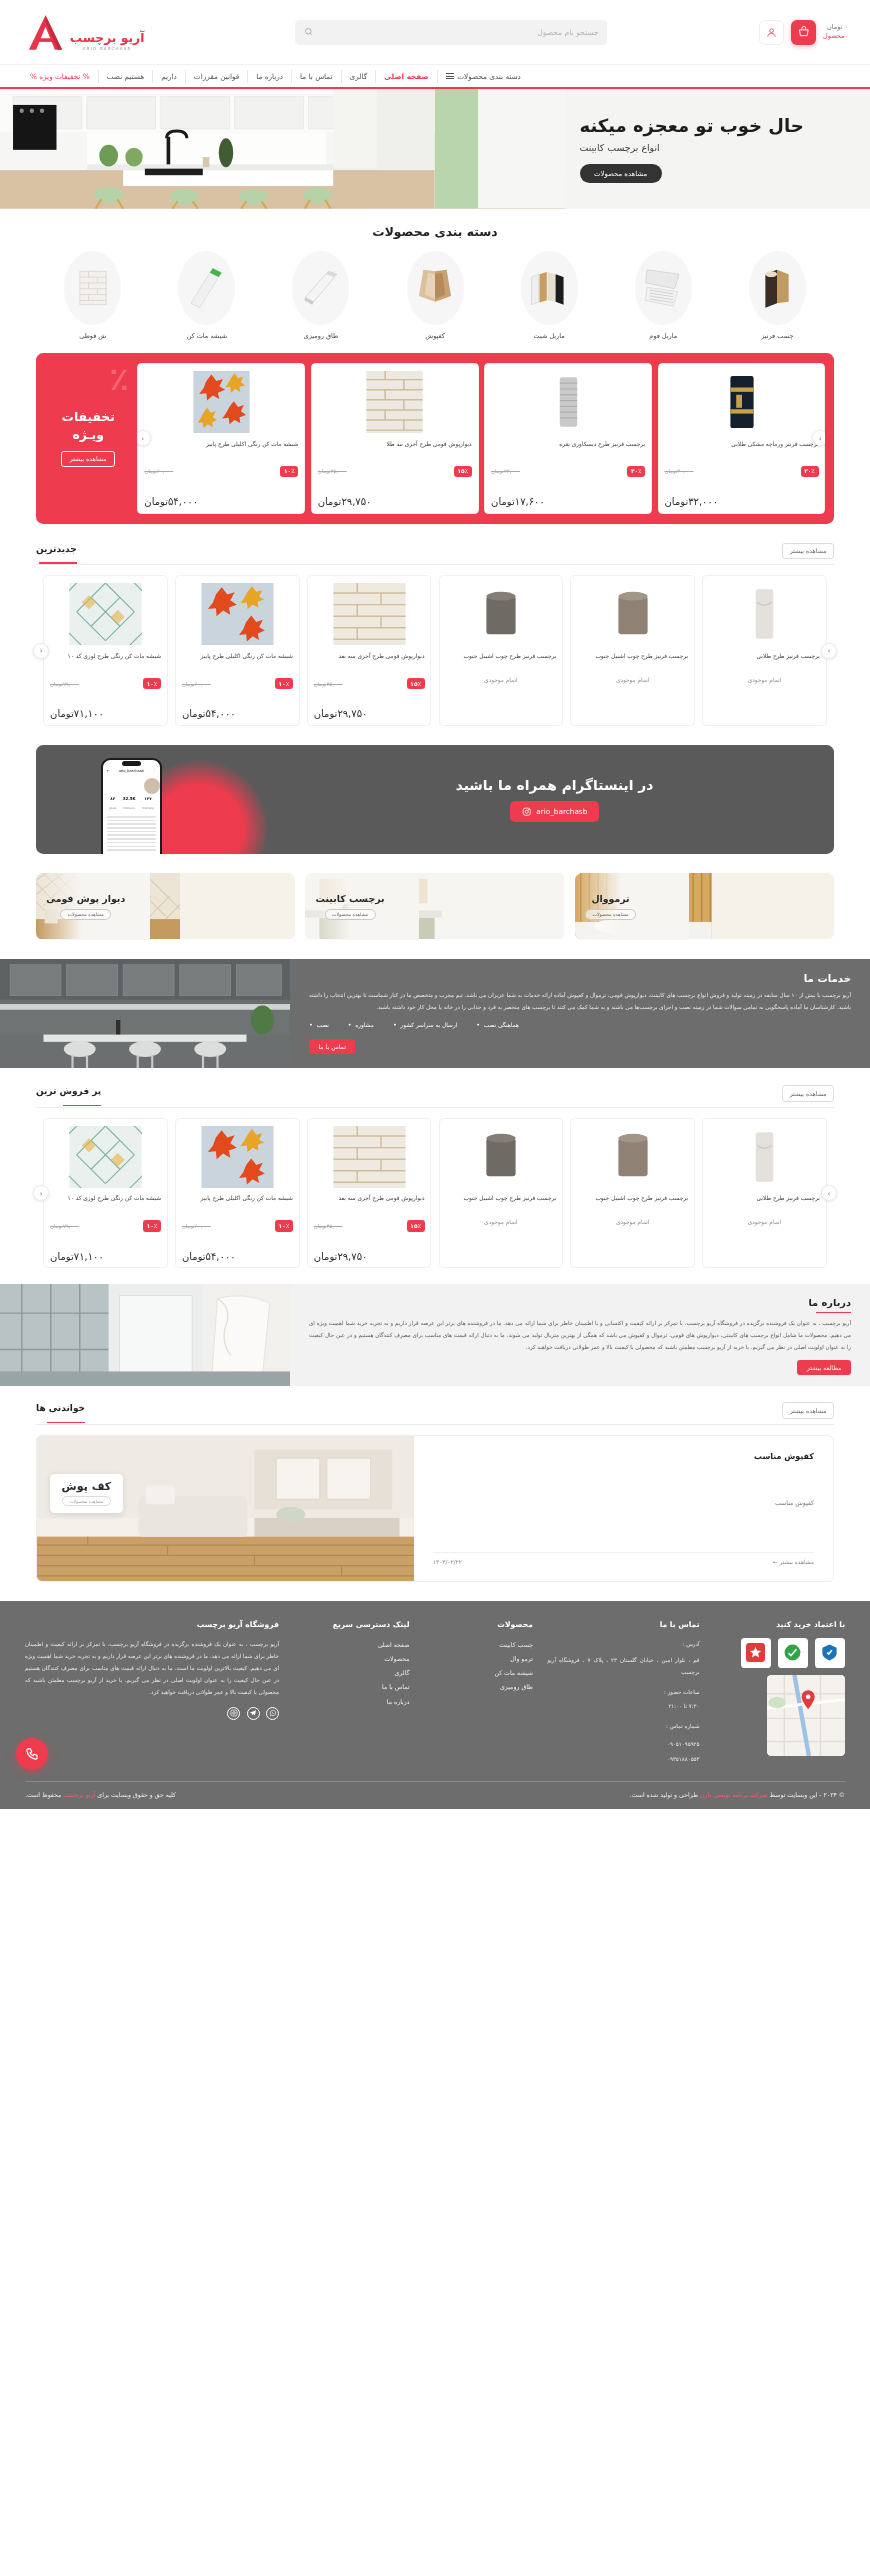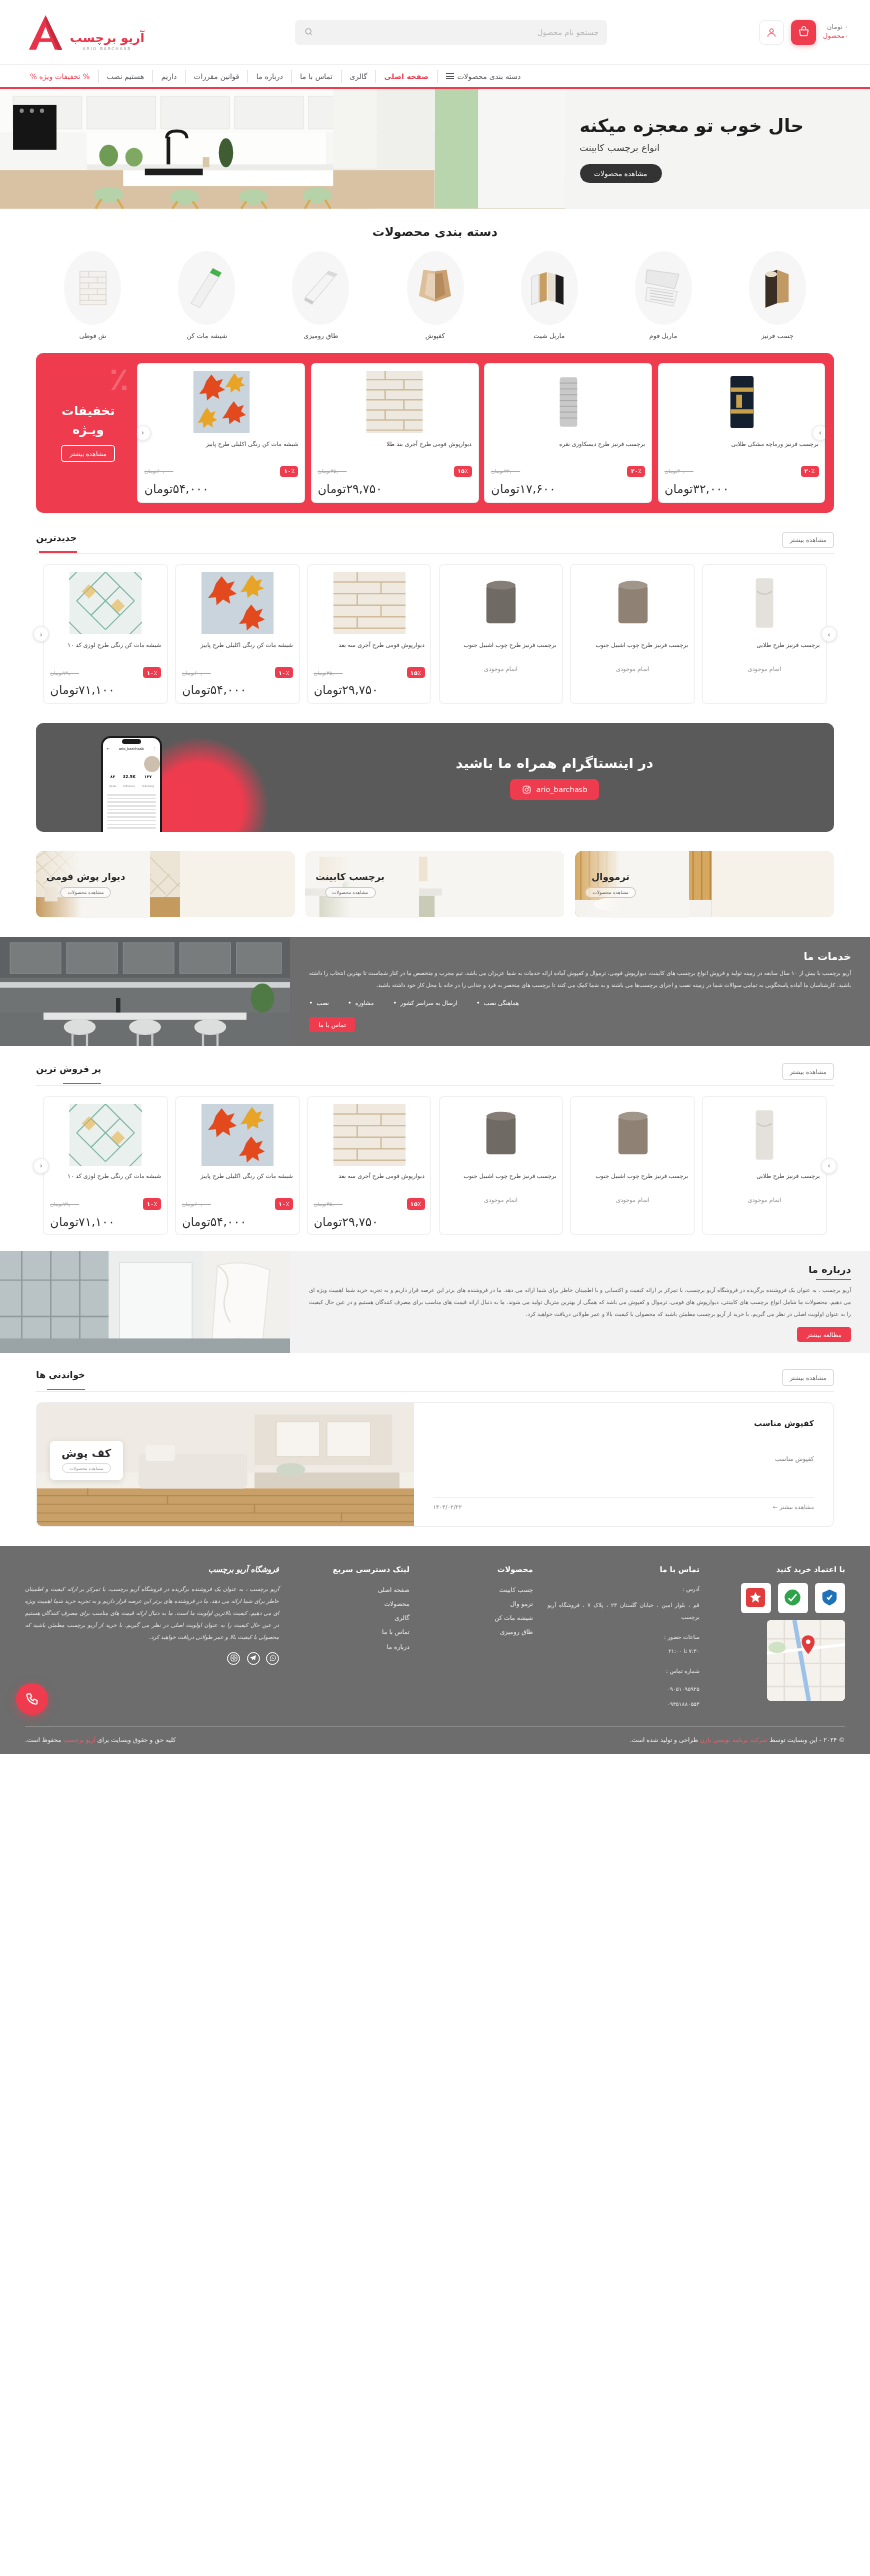--- a/index.html
+++ b/index.html
@@ -122,21 +122,21 @@
   .pcard .pimg{height:64px;display:flex;align-items:center;justify-content:center;overflow:hidden;}
   .pcard .pname{
     font-size:5.8px;color:#3f3f3f;line-height:1.7;margin-top:5.8px;min-height:20.3px;text-align:right;
   }
   .pcard .prow{display:flex;align-items:center;justify-content:space-between;margin-top:5.8px;}
   .badge{
     background:#ef3b4e;color:#fff;font-size:5.8px;font-weight:bold;border-radius:2.9px;
     padding:1.5px 3.6px;line-height:1.4;
   }
   .oldp{font-size:5.4px;color:#aaa;text-decoration:line-through;}
-  .newp{font-size:12px;color:#2f2f2f;text-align:left;margin-top:5px;}
+  .newp{font-size:10px;color:#2f2f2f;text-align:left;margin-top:19px;}
   .pcard .pfoot{font-size:5.8px;color:#8c8c8c;margin-top:4.4px;text-align:center;}
 
   .rail{display:flex;gap:7.3px;position:relative;}
   .rail .pcard{flex:1 1 0;}
   .arrow{
     position:absolute;top:50%;transform:translateY(-50%);width:16px;height:16px;border-radius:50%;
     background:#fff;border:0.7px solid #eee;box-shadow:0 0.7px 2.9px rgba(0,0,0,.12);
     display:flex;align-items:center;justify-content:center;font-size:7.3px;color:#777;cursor:pointer;z-index:3;
   }
   .arrow.l{left:-2.9px;} .arrow.r{right:-2.9px;}
@@ -213,21 +213,21 @@
   .about-body h3{font-size:9.8px;font-weight:bold;color:#222;position:relative;padding-bottom:3.6px;}
   .about-body h3::after{content:"";position:absolute;right:0;bottom:-1.5px;width:35px;height:1.8px;background:#ef3b4e;}
   .about-body p{font-size:5.5px;line-height:2.1;color:#5b5b5b;text-align:justify;}
   .about-btn{
     align-self:flex-start;background:#ef3b4e;color:#fff;border:0;border-radius:2.9px;
     font-size:6.2px;padding:4.4px 9.4px;cursor:pointer;font-family:inherit;
   }
 
   
   .blog-card{display:flex;border:0.7px solid #eee;border-radius:5.8px;overflow:hidden;margin-bottom:19px;background:#fff;}
-  .blog-img{width:377px;height:123px;position:relative;background:#efe9e2;overflow:hidden;}
+  .blog-img{width:377px;height:145px;position:relative;background:#efe9e2;overflow:hidden;}
   .blog-badge{
     position:absolute;left:13px;top:38px;background:#fff;border-radius:4.4px;padding:6.5px 11.6px;
     text-align:center;box-shadow:0 1.5px 6.5px rgba(0,0,0,.1);
   }
   .blog-badge b{display:block;font-size:11px;color:#2b2b2b;}
   .blog-badge em{display:block;font-size:4.4px;color:#999;font-style:normal;margin-top:2.9px;
     border:0.7px solid #ddd;border-radius:5.8px;padding:1.5px 5.1px;}
   .blog-body{flex:1;padding:16px 19px;display:flex;flex-direction:column;justify-content:space-between;gap:5.8px;}
   .blog-body h4{font-size:8px;color:#222;font-weight:bold;}
   .blog-body p{font-size:6.2px;color:#777;}
@@ -1143,21 +1143,21 @@
         <h5>لینک دسترسی سریع</h5>
         <ul>
           <li>صفحه اصلی</li>
           <li>محصولات</li>
           <li>گالری</li>
           <li>تماس با ما</li>
           <li>درباره ما</li>
         </ul>
       </div>
 
-      <div class="fcol" style="flex:1;font-style:italic;">
+      <div class="fcol" style="flex:1;">
         <h5>فروشگاه آریو برچسب</h5>
         <p>آریو برچسب ، به عنوان یک فروشنده برگزیده در فروشگاه آریو برچسب، با تمرکز بر ارائه کیفیت و اطمینان خاطر برای شما ارائه می دهد. ما در فروشنده های برتر این عرصه قرار داریم و به تجربه خرید شما اهمیت ویژه ای می دهیم. کیفیت بالاترین اولویت ما است. ما به دنبال ارائه قیمت های مناسب برای مصرف کنندگان هستیم در عین حال کیفیت را به عنوان اولویت اصلی در نظر می گیریم. با خرید از آریو برچسب مطمئن باشید که محصولی با کیفیت بالا و عمر طولانی دریافت خواهید کرد.</p>
         <div class="socials">
           <i>
             <svg width="8" height="8" viewBox="0 0 24 24" fill="#fff">
                 <path d="M20 11.8a8 8 0 0 1-11.9 7L4 20l1.2-3.9A8 8 0 1 1 20 11.8z" fill="none" stroke="#fff" stroke-width="2"></path>
                 <path d="M9 9c0 4 2 6 6 6 1-1 0-2-1-2l-1 .6c-1 -.4-2.2-1.5-2.6-2.6l.6-1c0-1-1-2-2-1z" fill="#fff"></path>
               </svg>
           </i>
           <i>

